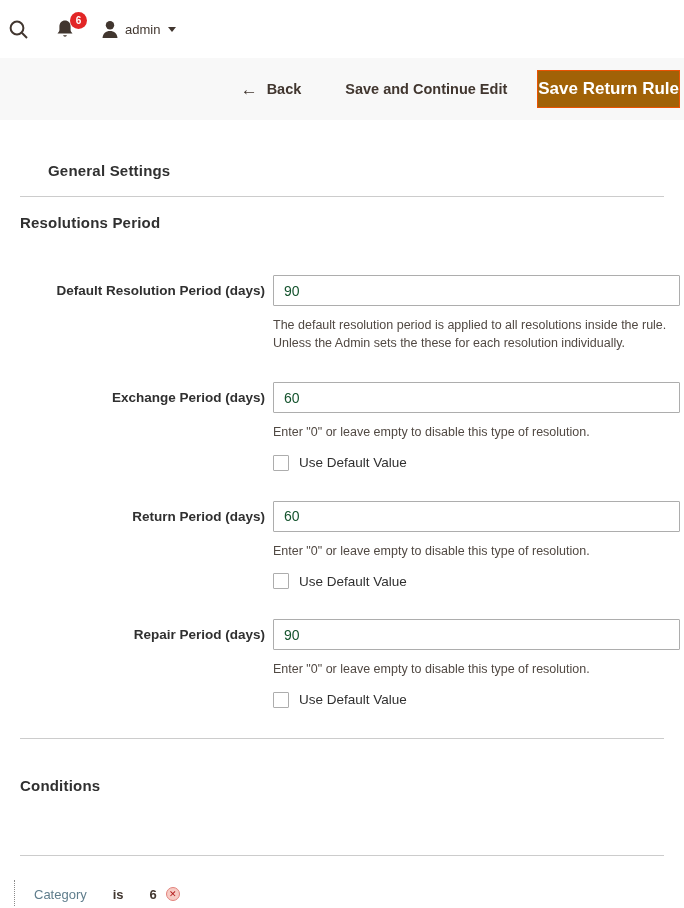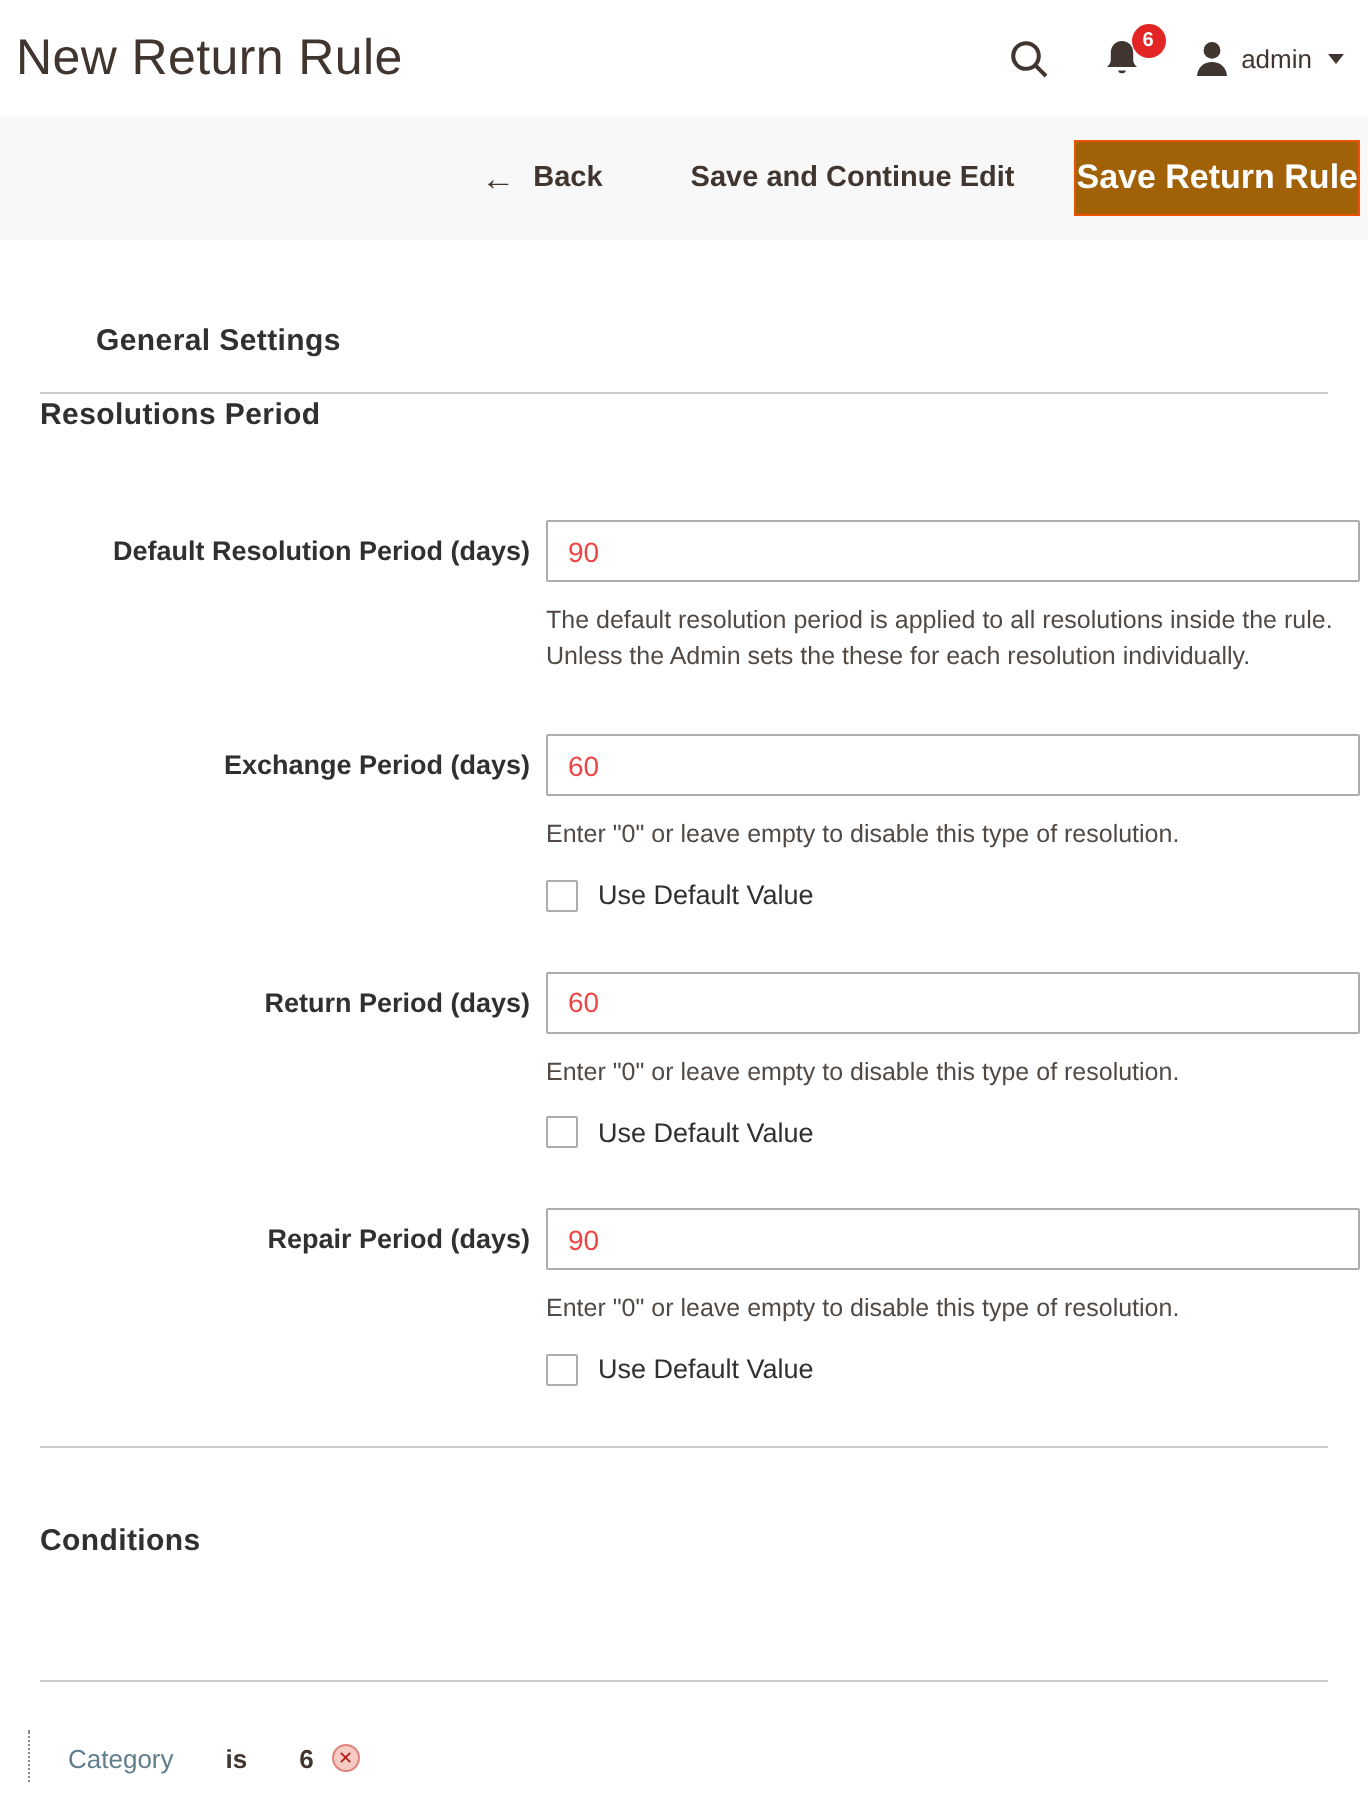--- a/index.html
+++ b/index.html
@@ -66,42 +66,42 @@
 
   
   .content { padding:0 0 0 0; }
   .section-heading {
     font-size:15px; font-weight:600; color:#303030;
     margin-left:20px; letter-spacing:.2px;
   }
   .h-general { margin-top:42px;margin-left:48px; }
   .divider { border:none; border-top:1px solid #ccc; margin:0 20px 0 20px; }
   .div-1 { margin-top:17px; }
-  .h-resolutions { margin-top:2px; }
+  .h-resolutions { margin-top:17px; }
 
   .form-area { margin-top:44px;margin-left:35px; }
   .field-row {
     display:grid;
     grid-template-columns:210px 407px;
     column-gap:8px;
     padding-left:20px;
     margin-bottom:30px;
   }
   .field-label {
     text-align:right;
     font-size:13.5px; font-weight:600; color:#303030;
     line-height:1.35;
     padding-top:7px;
   }
   .field-control { }
   .text-input {
     width:407px; height:31px;
     border:1px solid #adadad; border-radius:1px;
     font-family:"Liberation Sans", sans-serif;
-    font-size:14px; color:#ef4444;
+    font-size:14px; color:#14532d;
     padding:0 10px; background:#fff;
   }
   .field-note {
     margin-top:11px;
     font-size:12.5px; color:#514943; line-height:1.4;
     max-width:420px;
   }
   .checkbox-row { margin-top:13px; display:flex; align-items:center; gap:10px; }
   .checkbox {
     width:16px; height:16px;
@@ -135,21 +135,20 @@
     background:#f7cbc4; border:1px solid #e2827c; color:#b21b1b;
     margin-left:2px;
   }
 
   svg { display:block; }
 </style>
 </head>
 <body>
 
 <div class="page-header">
-  <h1 class="page-title">New Return Rule</h1>
 
   <div class="header-actions">
     <button class="icon-btn">
       <span>
         <svg width="21" height="21" viewBox="0 0 21 21">
           <circle cx="9" cy="9" r="6.4" fill="none" stroke="#41362f" stroke-width="2"></circle>
           <line x1="13.8" y1="13.8" x2="19" y2="19" stroke="#41362f" stroke-width="2"></line>
         </svg>
       </span>
     </button>

